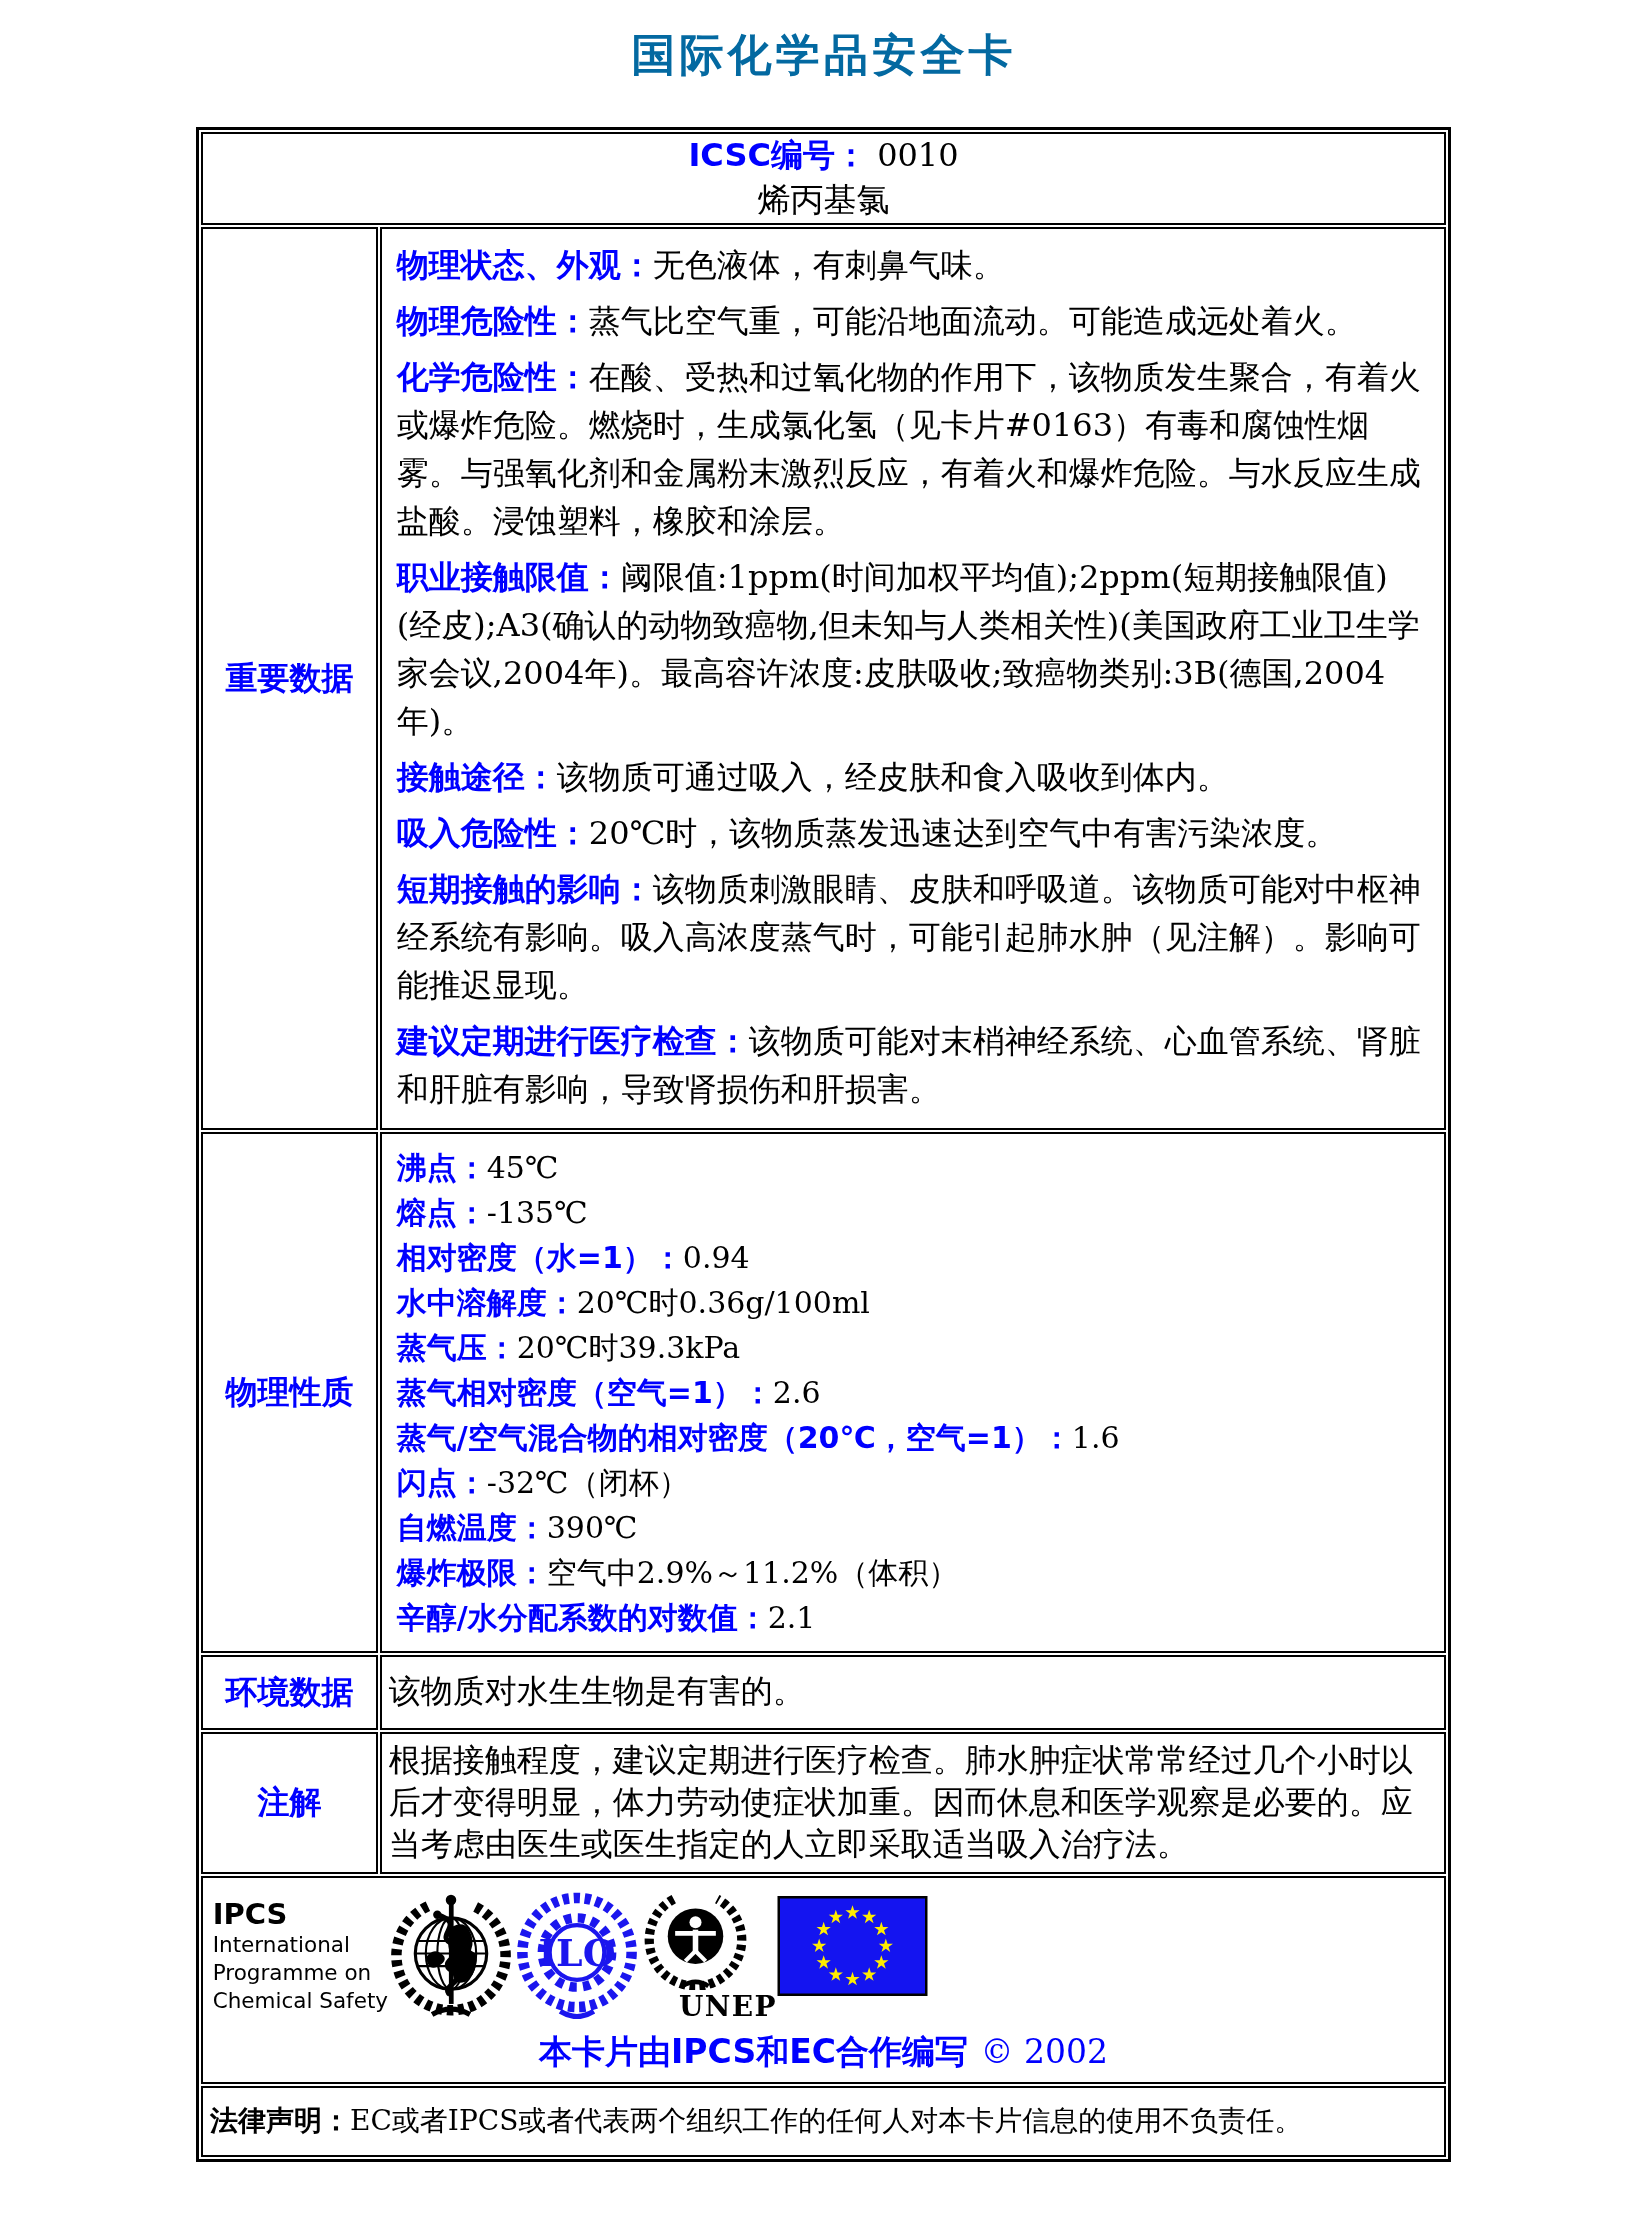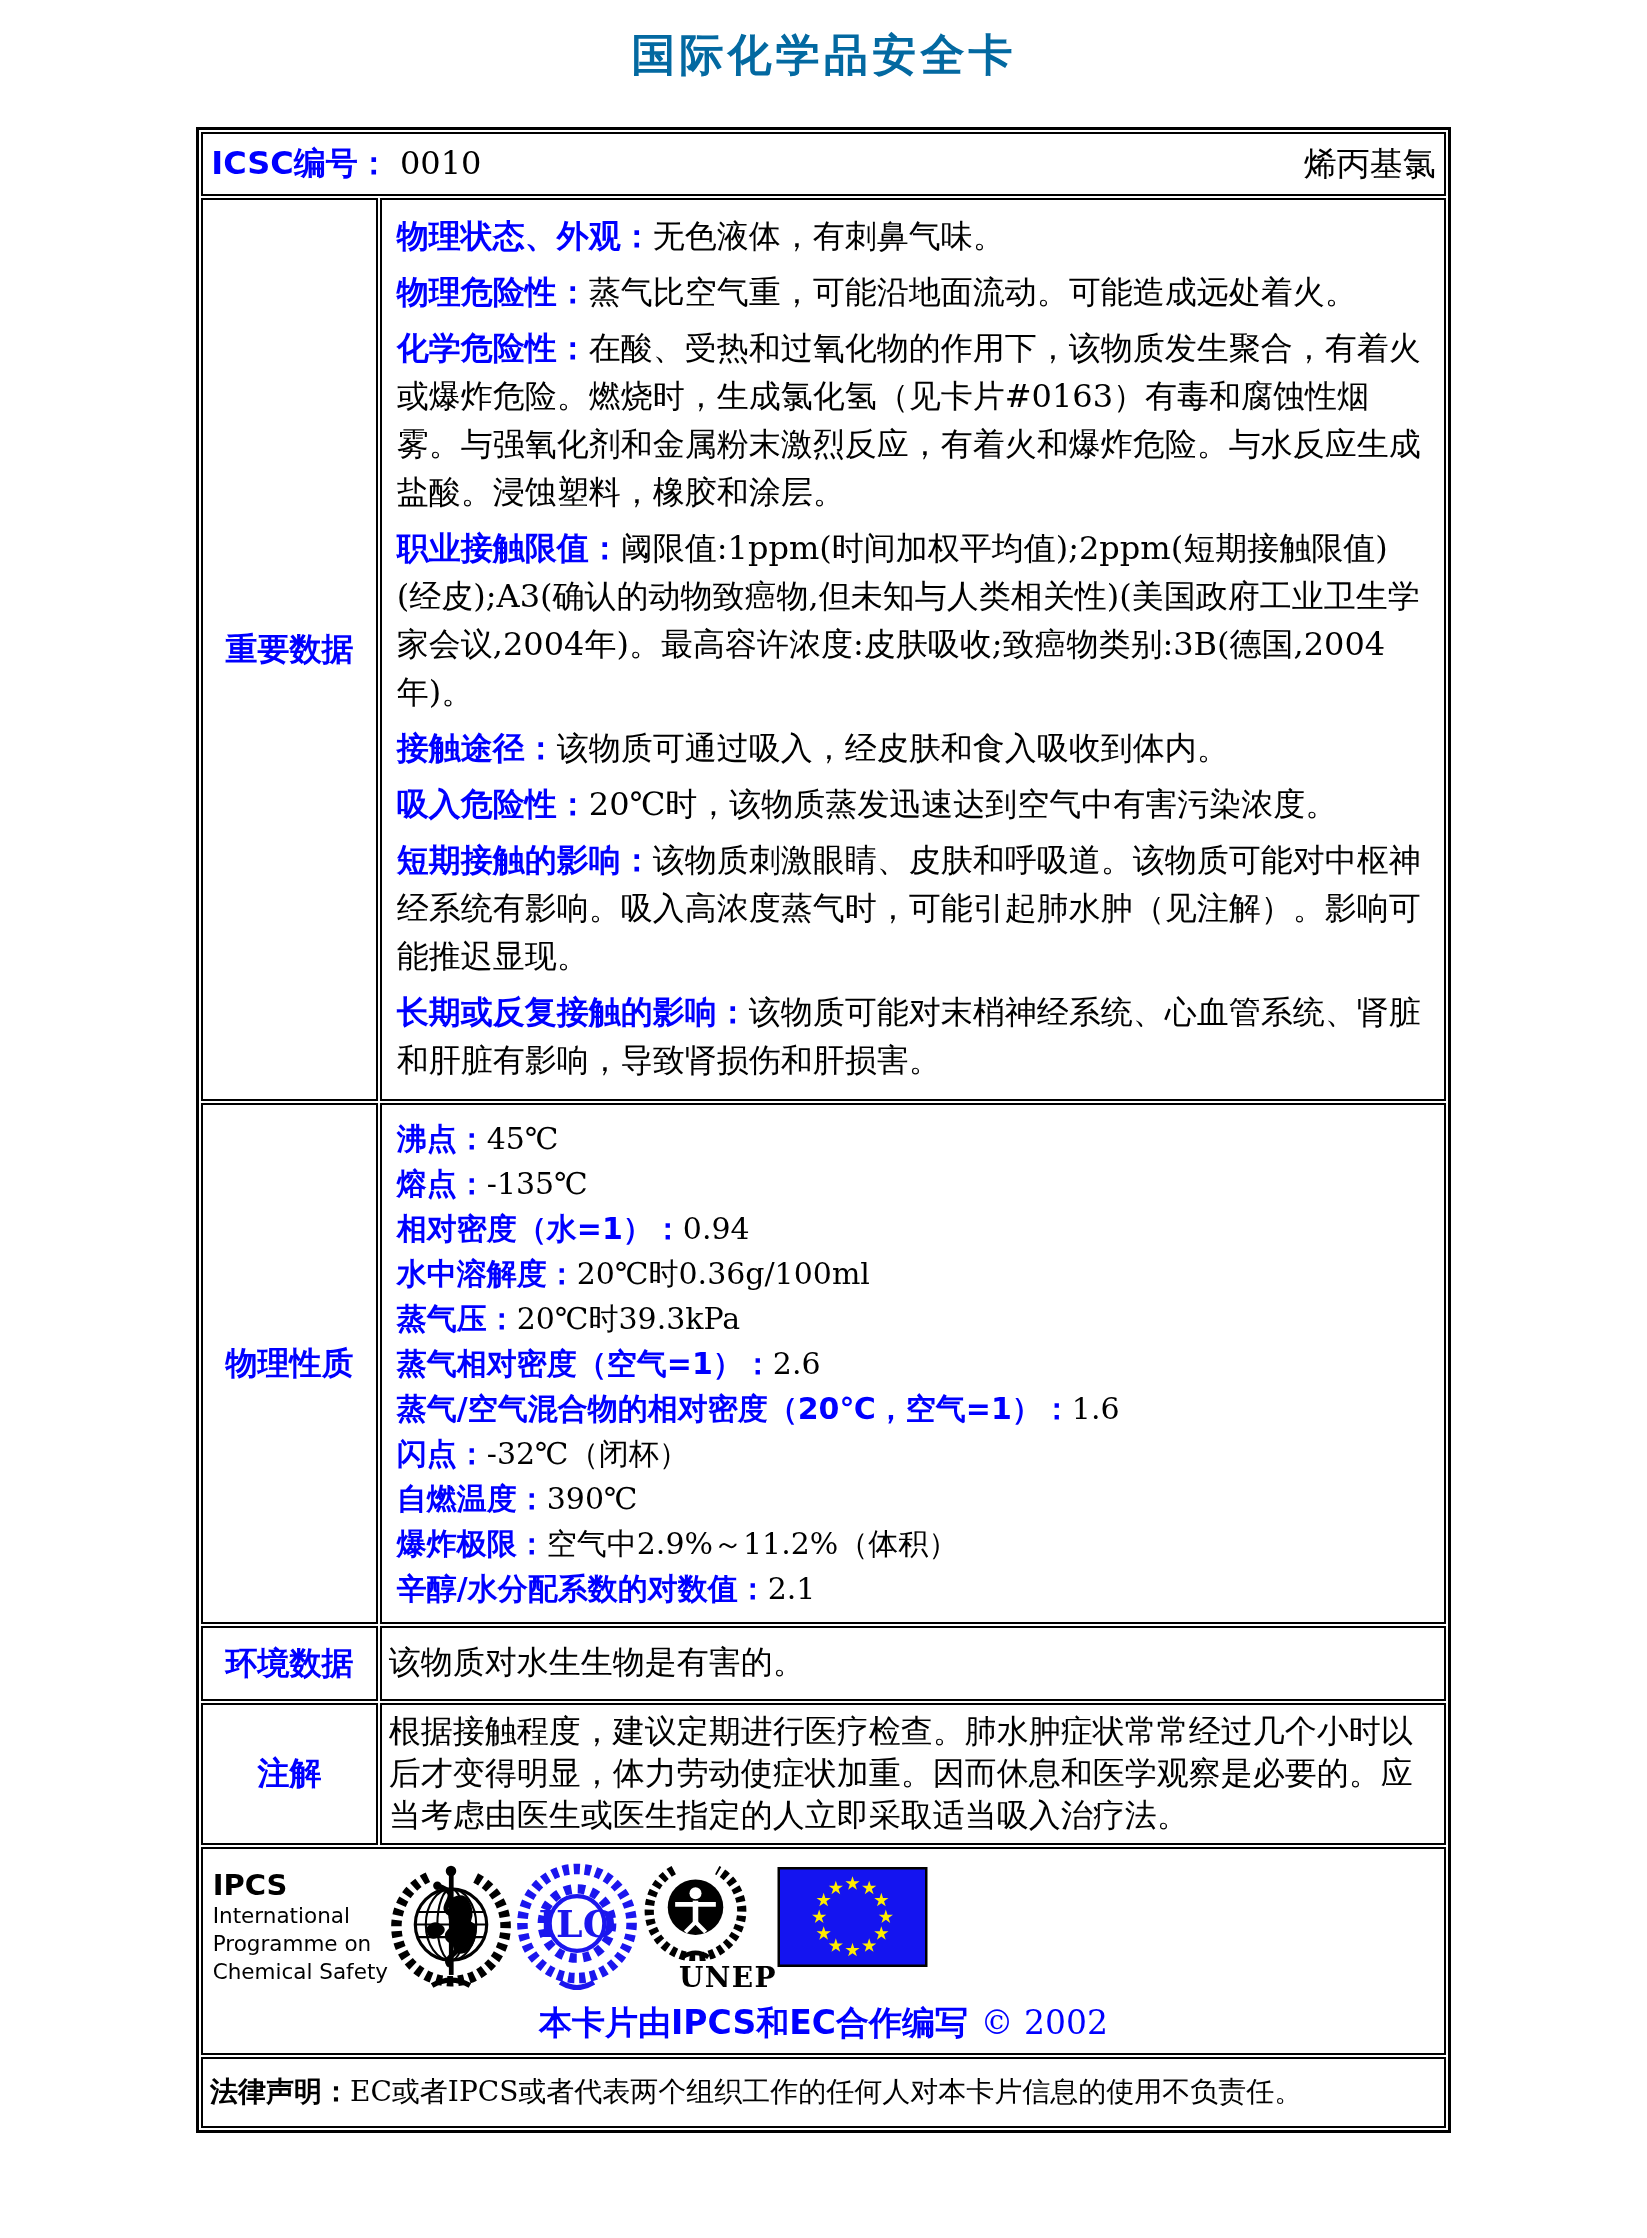--- a/index.html
+++ b/index.html
@@ -9,21 +9,21 @@
   table.card{position:absolute;left:196px;top:127px;width:1255px;
     border:3.5px solid #000;border-collapse:separate;border-spacing:2.8px;background:#fff;}
   td,th{border:2.1px solid #000;background:#fff;vertical-align:middle;}
   th.rowhead{width:170px;text-align:center;color:#0000ff;font-size:32px;font-weight:bold;
     font-family:Liberation Mono, monospace;padding:2.8px 1.4px;}
   td.content{font-family:"DejaVu Serif",serif;font-size:32px;line-height:48px;
     padding:4.2px 12.5px 7px 7px;vertical-align:top;text-align:left;}
   .lbl{color:#0000ff;font-weight:bold;font-family:"DejaVu Sans",sans-serif;}
   p.item{margin:8px;}
   td.icsc-cell{height:60px;padding:0 8.3px;font-size:32px;}
-  .icsc-flex{display:flex;justify-content:space-between;align-items:center;width:100%;}
+  .icsc-flex{display:flex;justify-content:space-between;align-items:center;width:100%;flex-direction:column;}
   .icsc-num{font-family:"DejaVu Serif",serif;}
   .chem-name{font-family:"DejaVu Serif",serif;font-size:33px;}
   td.phys{line-height:37px;font-size:30px;padding-top:7px;}
   td.env{height:60px;vertical-align:middle;}
   td.notes-cell{line-height:42px;}
   td.addl{height:54px;vertical-align:middle;}
   td.logos-cell{padding:8.3px 9.7px 7px 9.7px;}
   .logo-strip{display:flex;justify-content:flex-start;align-items:flex-start;padding-right:90px;}
   .ipcs-block{padding-top:12.5px;}
   .ipcs-acronym{font-size:29px;font-weight:bold;line-height:33px;}
@@ -61,21 +61,21 @@
   <tr>
     <th class="rowhead">重要数据</th>
     <td class="content">
       <p class="item"><span class="lbl">物理状态、外观：</span><span>无色液体，有刺鼻气味。</span></p>
       <p class="item"><span class="lbl">物理危险性：</span><span>蒸气比空气重，可能沿地面流动。可能造成远处着火。</span></p>
       <p class="item"><span class="lbl">化学危险性：</span><span>在酸、受热和过氧化物的作用下，该物质发生聚合，有着火或爆炸危险。燃烧时，生成氯化氢（见卡片#0163）有毒和腐蚀性烟雾。与强氧化剂和金属粉末激烈反应，有着火和爆炸危险。与水反应生成盐酸。浸蚀塑料，橡胶和涂层。</span></p>
       <p class="item"><span class="lbl">职业接触限值：</span><span>阈限值:1ppm(时间加权平均值);2ppm(短期接触限值)(经皮);A3(确认的动物致癌物,但未知与人类相关性)(美国政府工业卫生学家会议,2004年)。最高容许浓度:皮肤吸收;致癌物类别:3B(德国,2004年)。</span></p>
       <p class="item"><span class="lbl">接触途径：</span><span>该物质可通过吸入，经皮肤和食入吸收到体内。</span></p>
       <p class="item"><span class="lbl">吸入危险性：</span><span>20℃时，该物质蒸发迅速达到空气中有害污染浓度。</span></p>
       <p class="item"><span class="lbl">短期接触的影响：</span><span>该物质刺激眼睛、皮肤和呼吸道。该物质可能对中枢神经系统有影响。吸入高浓度蒸气时，可能引起肺水肿（见注解）。影响可能推迟显现。</span></p>
-      <p class="item"><span class="lbl">长期或反复接触的影响：</span><span>该物质可能对末梢神经系统、心血管系统、肾脏和肝脏有影响，导致肾损伤和肝损害。</span></p>
+      <p class="item"><span class="lbl">建议定期进行医疗检查：</span><span>该物质可能对末梢神经系统、心血管系统、肾脏和肝脏有影响，导致肾损伤和肝损害。</span></p>
     </td>
   </tr>
 
   <tr>
     <th class="rowhead">物理性质</th>
     <td class="content phys">
       <p class="item"><span class="lbl">沸点：</span><span>45℃</span></p>
       <p class="item"><span class="lbl">熔点：</span><span>-135℃</span></p>
       <p class="item"><span class="lbl">相对密度（水=1）：</span><span>0.94</span></p>
       <p class="item"><span class="lbl">水中溶解度：</span><span>20℃时0.36g/100ml</span></p>

